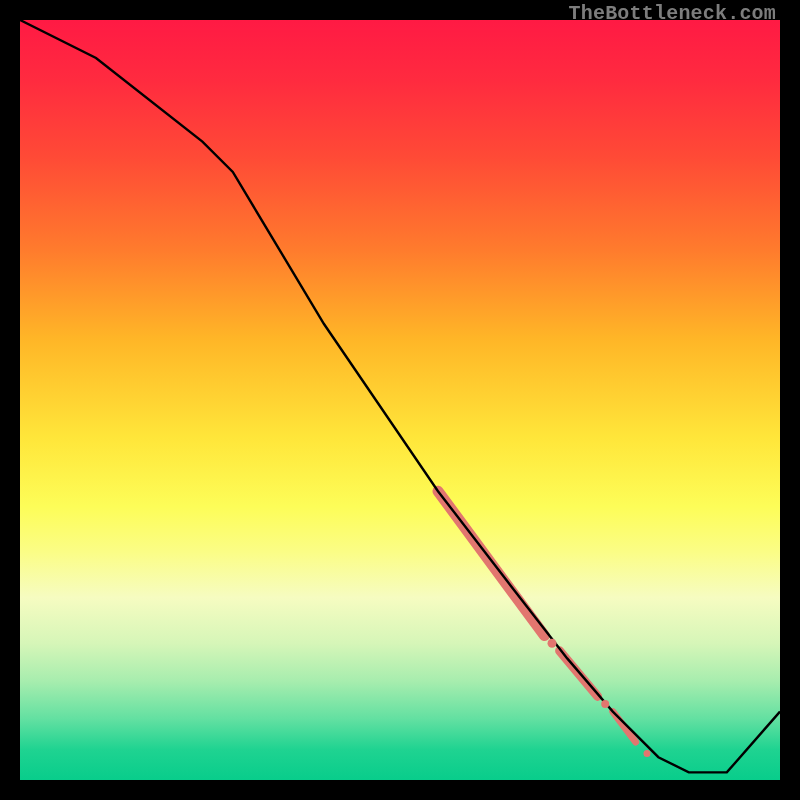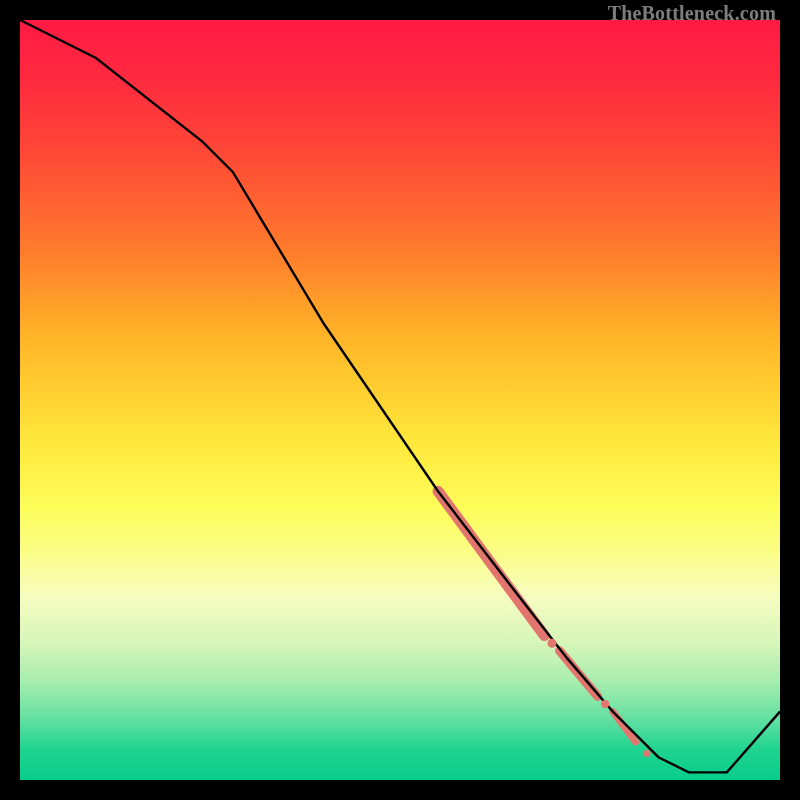--- a/index.html
+++ b/index.html
@@ -50,21 +50,21 @@
   svg.overlay {
     position: absolute;
     left: 0; top: 0;
     width: 760px;
     height: 760px;
   }
   .watermark {
     position: absolute;
     top: 2px;
     right: 24px;
-    font-family: Liberation Serif, serif;
+    font-family: Liberation Mono, monospace;
     font-size: 20px;
     font-weight: 600;
     color: #7d7d7d;
     letter-spacing: 0.2px;
     user-select: none;
   }
 </style>
 </head>
 <body>
 

